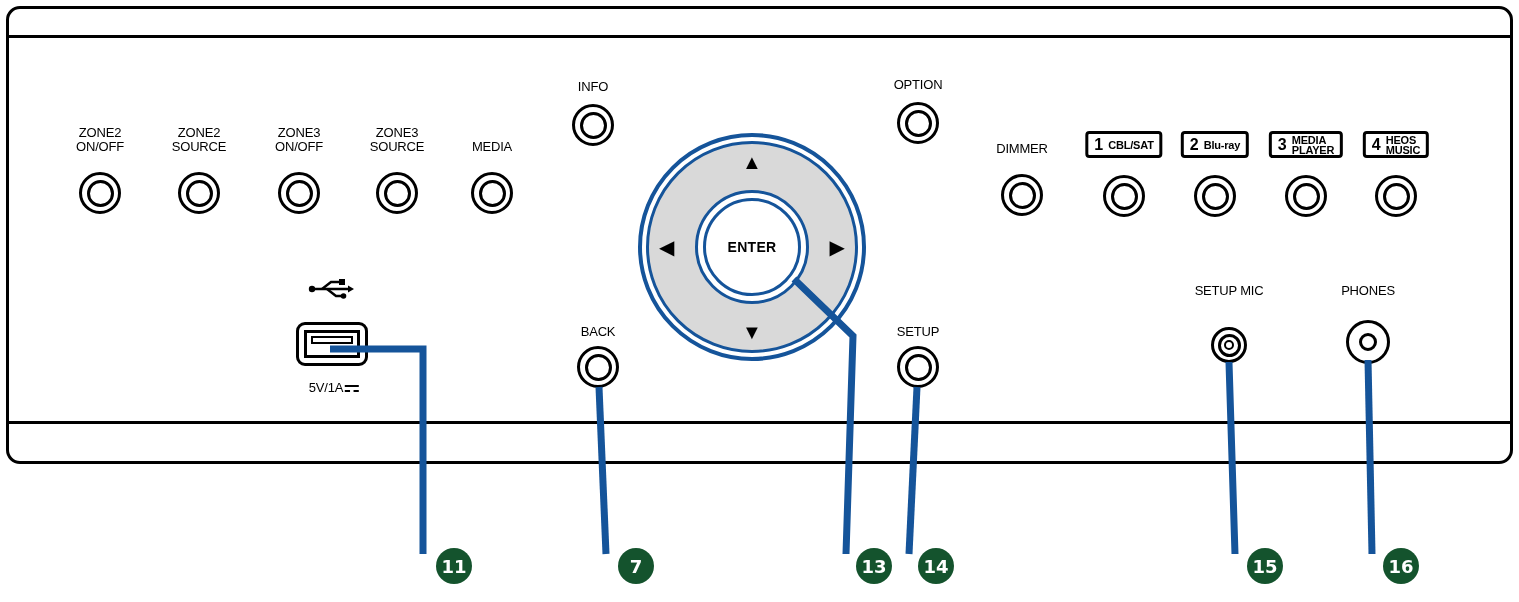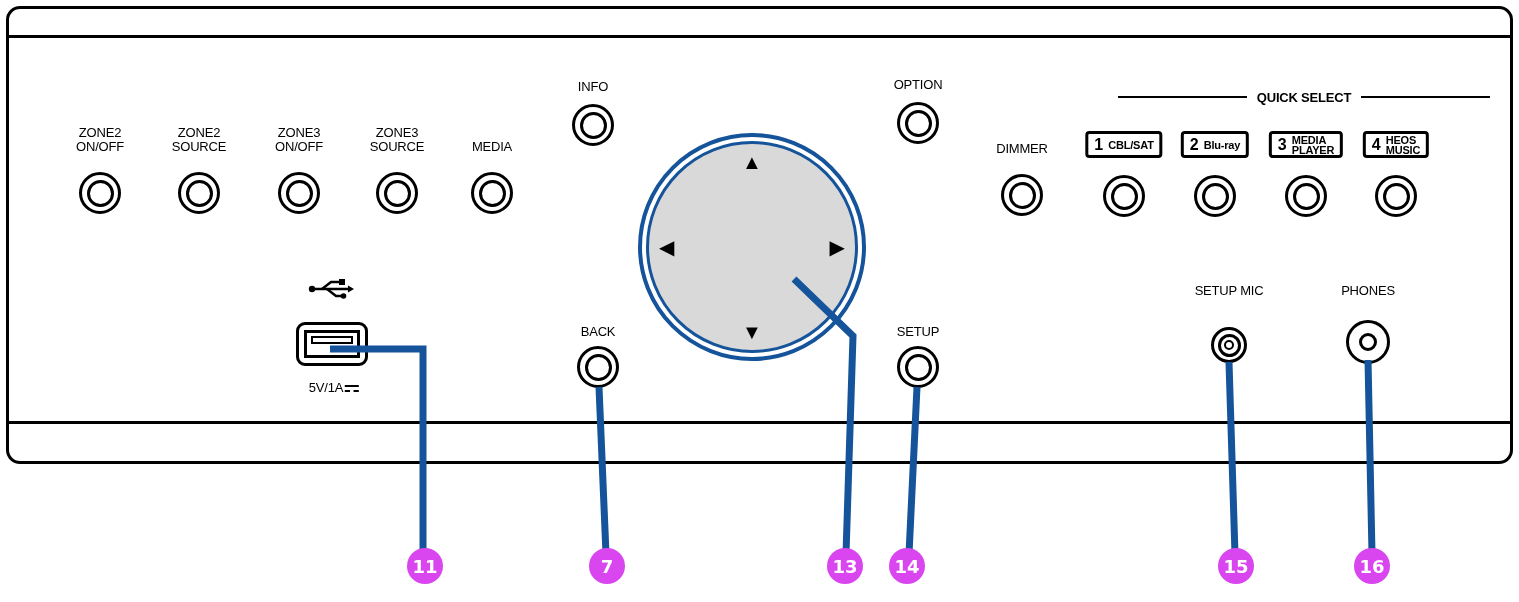--- a/index.html
+++ b/index.html
@@ -69,22 +69,22 @@
   .ring { border-radius:50%; border:3px solid #000; background:#fff;
           display:flex; align-items:center; justify-content:center; }
   .jack-mic { position:absolute; left:1211px; top:327px; width:36px; height:36px; }
   .jack-mic .mid { width:23px; height:23px; }
   .jack-mic .core { width:10px; height:10px; border-width:2px; }
   .jack-phones { position:absolute; left:1346px; top:320px; width:44px; height:44px; }
   .jack-phones .core { width:18px; height:18px; }
 
   
   .callout { position:absolute; top:548px; width:36px; height:36px; border-radius:50%;
-             background:#d946ef; color:#fff; display:flex; align-items:center; justify-content:center;
-             font-family:"DejaVu Sans", sans-serif; font-weight:bold; font-size:18px; }
+             background:#14532d; color:#fff; display:flex; align-items:center; justify-content:center;
+             font-family:"DejaVu Sans", sans-serif; font-weight:bold; font-size:18px;margin-left:29px; }
   .overlay { position:absolute; left:0; top:0; pointer-events:none; }
   .overlay polyline { fill:none; stroke:#15549A; stroke-width:7; }
 </style>
 </head>
 <body>
 
 <div class="stage">
 
   <div class="panel"></div>
   <div class="hline" style="top:35px;"></div>
@@ -132,25 +132,20 @@
   <div class="label" style="left:918px; top:78px;">OPTION</div>
   <div class="push-btn" style="left:897px; top:102px;">
       <div class="inner"></div>
     </div>
 
   <div class="label" style="left:1022px; top:142px;">DIMMER</div>
   <div class="push-btn" style="left:1001px; top:174px;">
       <div class="inner"></div>
     </div>
 
-  <div class="qs-header">
-    <div class="rule"></div>
-    <div class="title">QUICK SELECT</div>
-    <div class="rule"></div>
-  </div>
 
   <div class="qs-box" style="left:1124px;">
     <span class="qs-num">1</span>
     <span class="qs-text">
         <span>CBL/SAT</span>
         <span></span>
       </span>
   </div>
   <div class="qs-box" style="left:1215px;">
     <span class="qs-num">2</span>
@@ -218,20 +213,23 @@
   <div class="push-btn" style="left:897px; top:346px;">
       <div class="inner"></div>
     </div>
 
   <div class="pad">
     <div class="pad-ring">
       <span class="arrow up">▲</span>
       <span class="arrow down">▼</span>
       <span class="arrow left">◀</span>
       <span class="arrow right">▶</span>
+      <div class="enter-outer">
+        <div class="enter-inner">ENTER</div>
+      </div>
     </div>
   </div>
 
   <div class="label" style="left:1229px; top:284px;">SETUP MIC</div>
   <div class="ring jack-mic">
     <div class="ring mid">
       <div class="ring core"></div>
     </div>
   </div>
 

